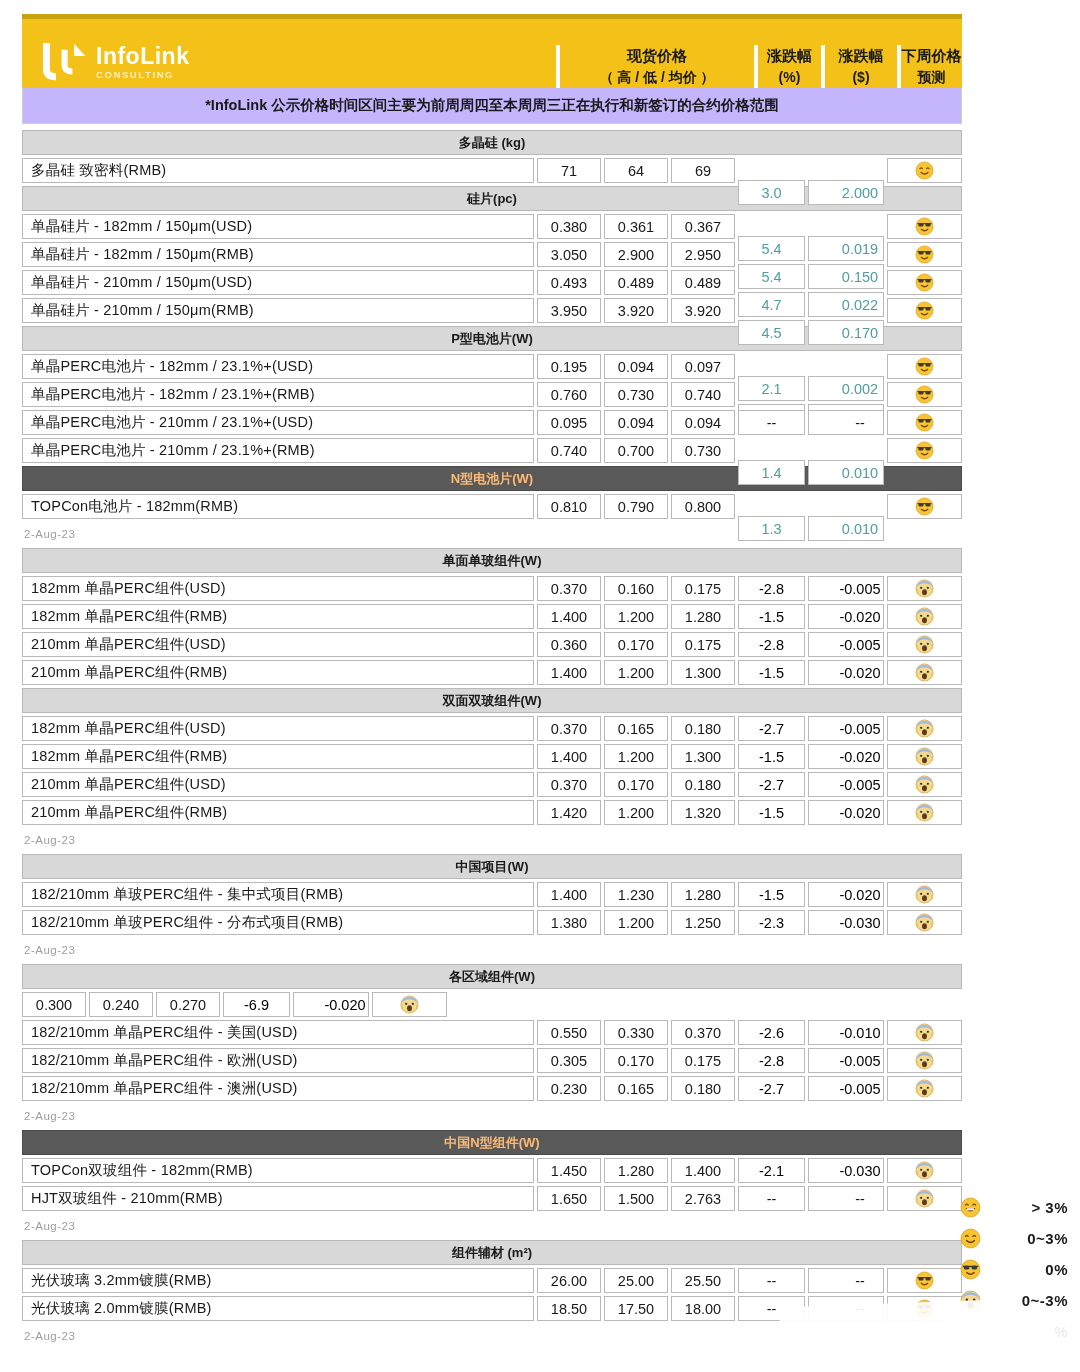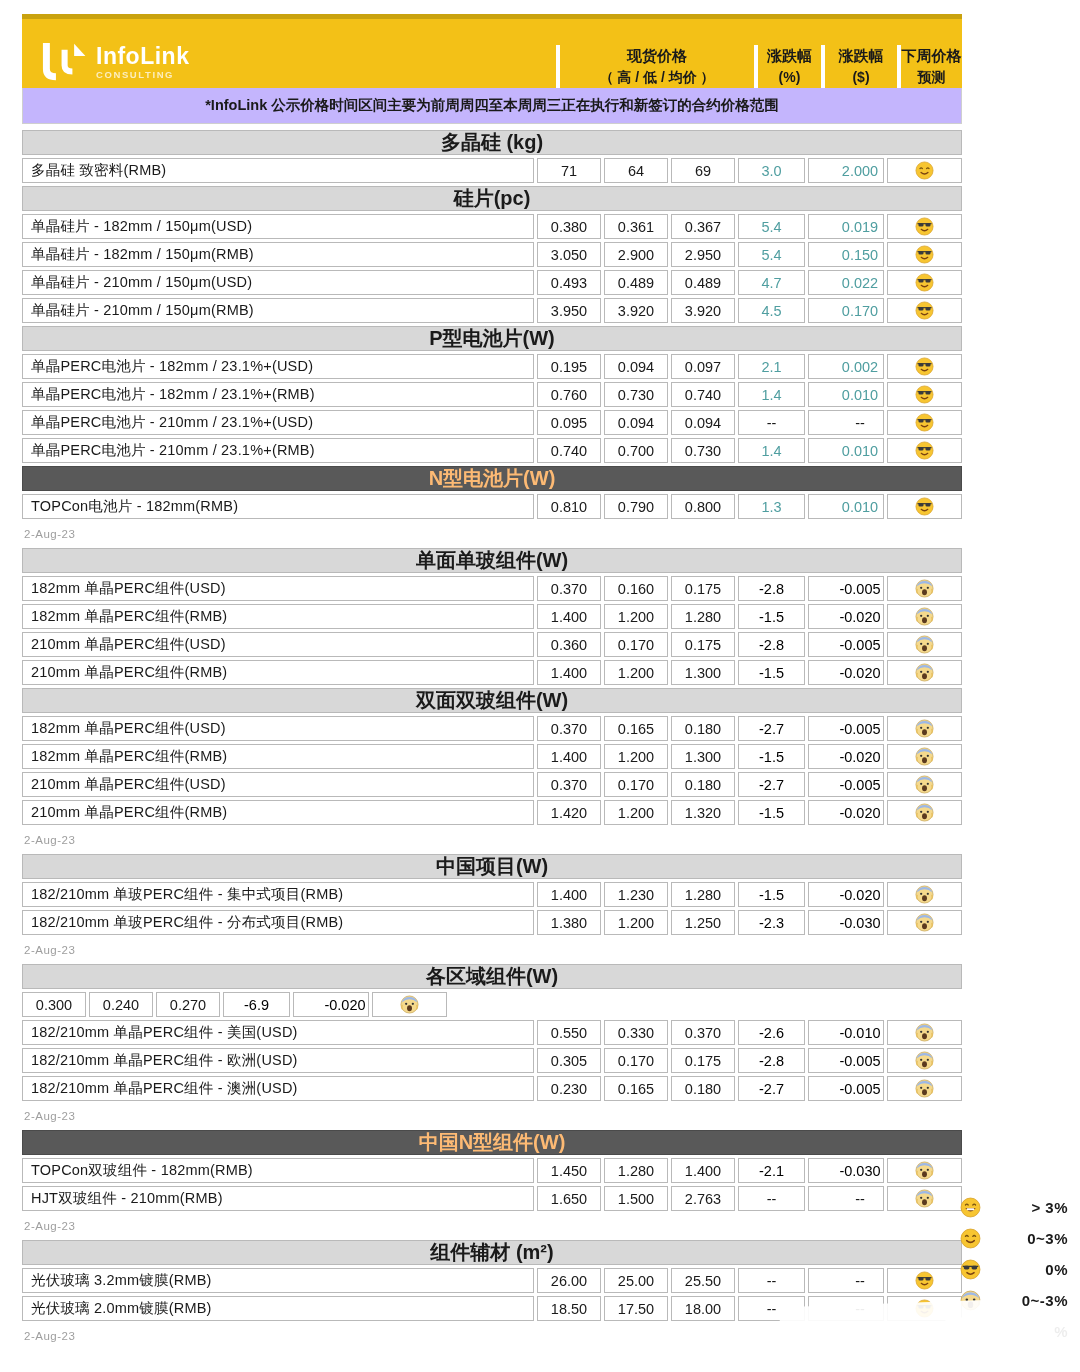--- a/index.html
+++ b/index.html
@@ -20,33 +20,33 @@
   .h-pct { width:67px; }
   .h-usd { width:76px; }
   .h-fc  { width:65px; }
 
   
   .note { height:36px; margin-bottom:6px; display:flex; align-items:center; justify-content:center;
           font-weight:bold; font-size:14.5px; border:1px solid #cfcfcf; border-top:none; background:#c4b5fd; }
 
   
   .sec-head { height:25px; margin-bottom:3px; display:flex; align-items:center; justify-content:center;
-              font-weight:bold; font-size:20px; border:1px solid #b9b9b9; }
+              font-weight:bold; font-size:13px; border:1px solid #b9b9b9; }
   .sec-head.light { background:#D8D8D8; color:#1a1a1a; }
   .sec-head.dark  { background:#595959; color:#fdba74; border-color:#4a4a4a; }
 
   .row { display:flex; gap:3px; height:25px; margin-bottom:3px; }
   .cell { border:1px solid #b9b9b9; background:#fff; display:flex; align-items:center; justify-content:center;
           font-size:14.5px; height:25px; }
   .c-label { flex:1 1 auto; justify-content:flex-start; padding-left:8px; letter-spacing:.2px; }
   .c-num { width:64px; font-size:14.5px; }
   .c-pct { width:67px; }
   .c-usd { width:76px;padding-left:28px; }
   .c-fc  { width:75px; }
-  .pos { color:#4F9EA0; }
+  .pos { color:#4F9EA0;margin-top:22px; }
   .neg { color:#000000; }
   .flat { color:#1a1a1a; }
 
   .stamp { height:26px; font-size:11.5px; color:#9e9e9e; padding:6px 0 0 2px; letter-spacing:.5px; }
 
   .emoji-svg { width:19px; height:19px; display:block; }
 
   
   .legend { position:absolute; left:958px; top:1192px; width:112px; }
   .legend-item { display:flex; align-items:center; justify-content:space-between; height:31px; padding:0 2px; }

